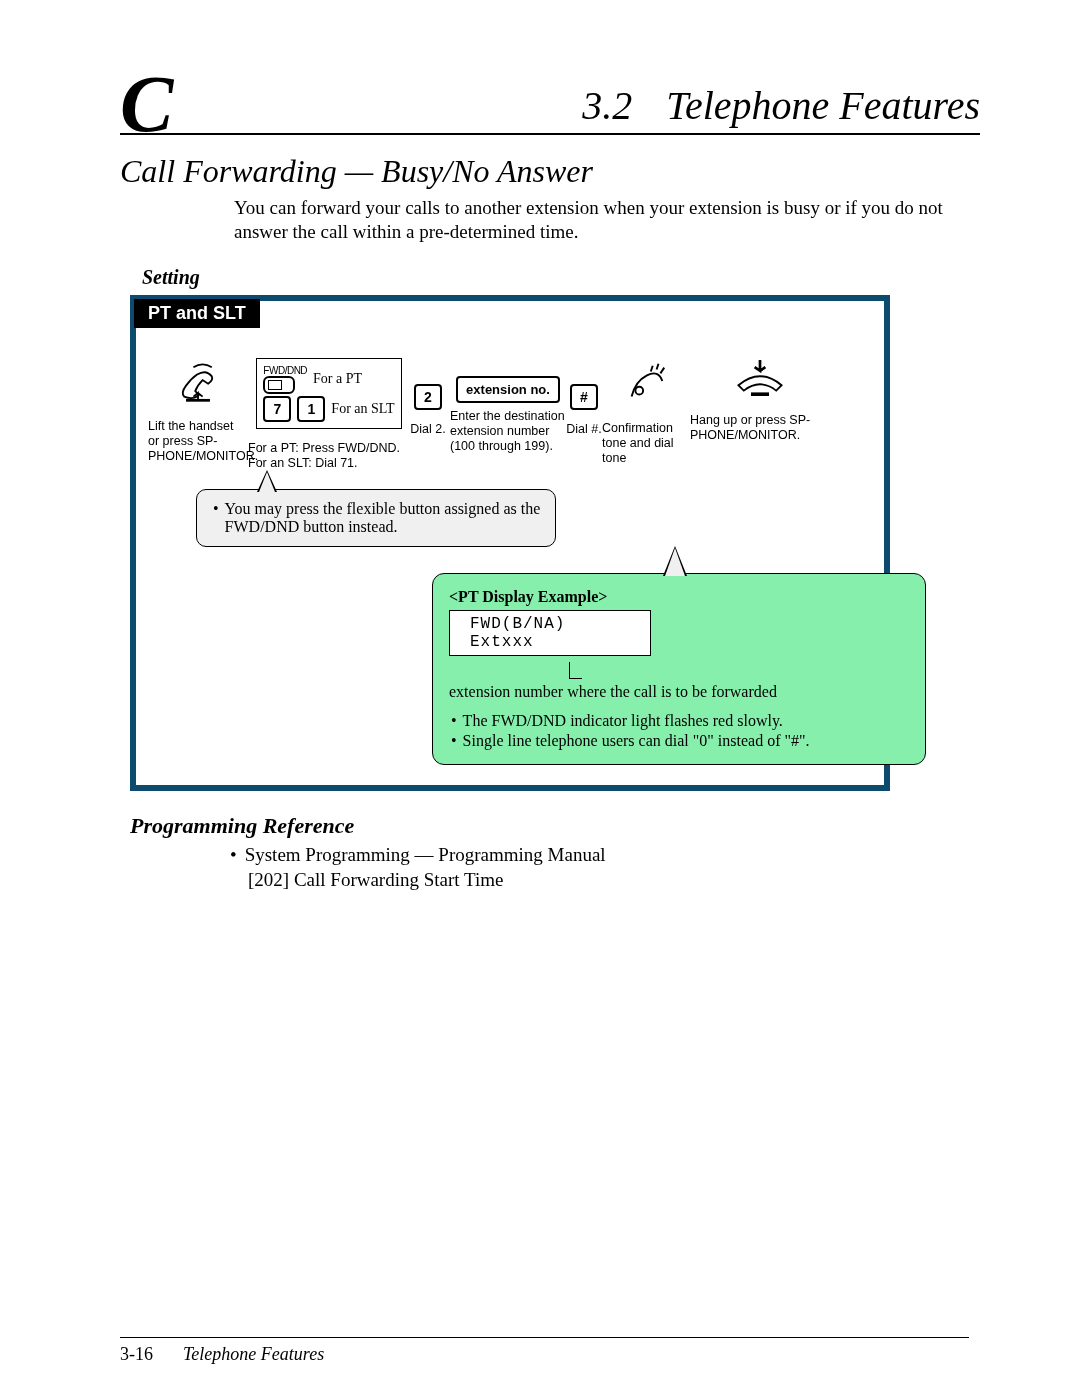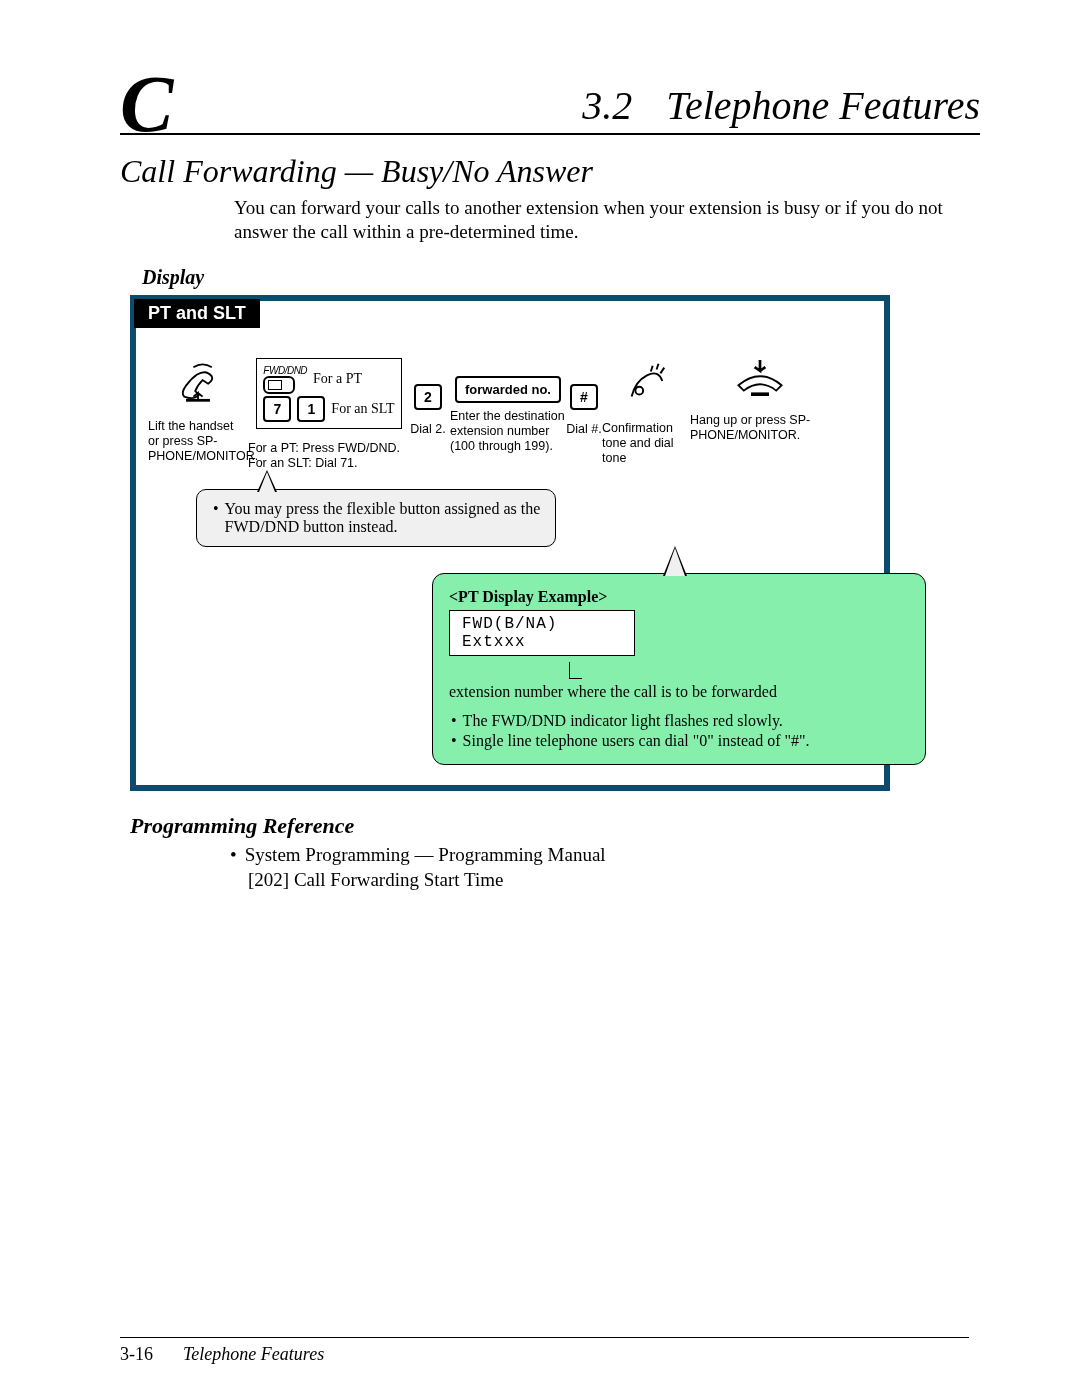--- a/index.html
+++ b/index.html
@@ -129,21 +129,21 @@
   .pt-slt-box .line { display:flex; align-items:center; gap:6px; margin:2px 0; }
   .fwdkey {
     border: 2.5px solid #000;
     border-radius:6px;
     width: 28px; height: 14px;
     position: relative;
   }
   .fwdkey::after{
     content:''; position:absolute; left:3px; top:2px; width:12px; height:8px; border:1.5px solid #000;
   }
-  .fwdlabel { font-size:10px; font-family:Arial,sans-serif; letter-spacing:-0.5px;font-style:italic;}
+  .fwdlabel { font-size:10px; font-family:Arial,sans-serif; letter-spacing:-0.5px;}
 
   .ext-box {
     border:2.5px solid #000; border-radius:4px; padding:4px 8px; font-weight:bold; font-size:13px;
   }
 
   .note-bubble {
     border:1px solid #000;
     border-radius:10px;
     background:#F0F0F0;
     padding:10px 14px;
@@ -165,21 +165,21 @@
     margin: 26px 0 0 296px;
     font-family:"Times New Roman",serif;
     position: relative;
   }
   .big-bubble .pttitle { font-weight:bold; font-size:16px; margin-bottom:4px;}
   .lcd {
     border:1px solid #000;
     background:#fff;
     font-family: "Courier New", monospace;
     font-size:16px;
-    padding: 4px 12px;
+    padding: 4px 20px;
     width: 160px;
     letter-spacing: 1px;
     margin-bottom: 8px;
   }
   .leader {
     border-left:1px solid #000;
     border-bottom:1px solid #000;
     height:16px; width:12px; display:inline-block; margin:0 6px 0 120px; vertical-align: top;
     position: relative; top:-2px;
   }
@@ -264,21 +264,21 @@
   <div class="header">
     <div class="big-c">C</div>
     <div class="right">
       <span class="secnum">3.2</span><span>Telephone Features</span>
     </div>
   </div>
 
   <h1 class="title">Call Forwarding — Busy/No Answer</h1>
   <div class="intro">You can forward your calls to another extension when your extension is busy or if you do not answer the call within a pre-determined time.</div>
 
-  <h3 class="section">Display</h3>
+  <h3 class="section">Setting</h3>
 
   <div class="setting-box">
     <div class="tab">PT and SLT</div>
 
     <div class="flow-row">
 
       <div class="step s1">
         <span class="phone-icon">
           <svg viewBox="0 0 50 50">
               <path d="M10 42 Q6 38 12 30 Q18 22 24 18 Q34 12 40 20 Q42 24 36 28 L30 24 Q24 30 22 36 L26 40 Q20 46 10 42 Z" fill="none" stroke="#000" stroke-width="2"></path>
@@ -309,21 +309,21 @@
       </div>
 
       <div class="step s3">
         <div style="height:26px"></div>
         <span class="key">2</span>
         <div class="caption center">Dial 2.</div>
       </div>
 
       <div class="step s4">
         <div style="height:24px"></div>
-        <span class="ext-box">forwarded no.</span>
+        <span class="ext-box">extension no.</span>
         <div class="caption">Enter the destination extension number (100 through 199).</div>
       </div>
 
       <div class="step s5">
         <div style="height:26px"></div>
         <span class="key">#</span>
         <div class="caption center">Dial #.</div>
       </div>
 
       <div class="step s6">

